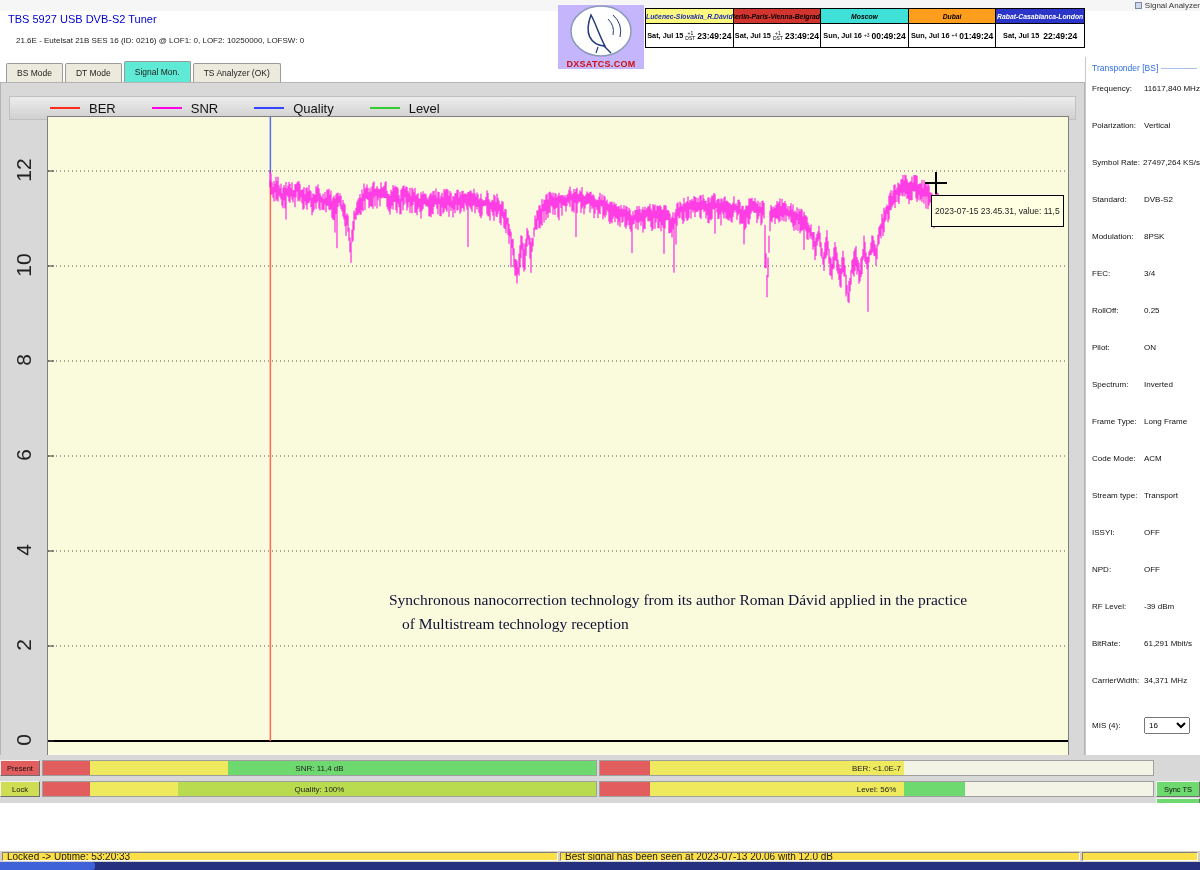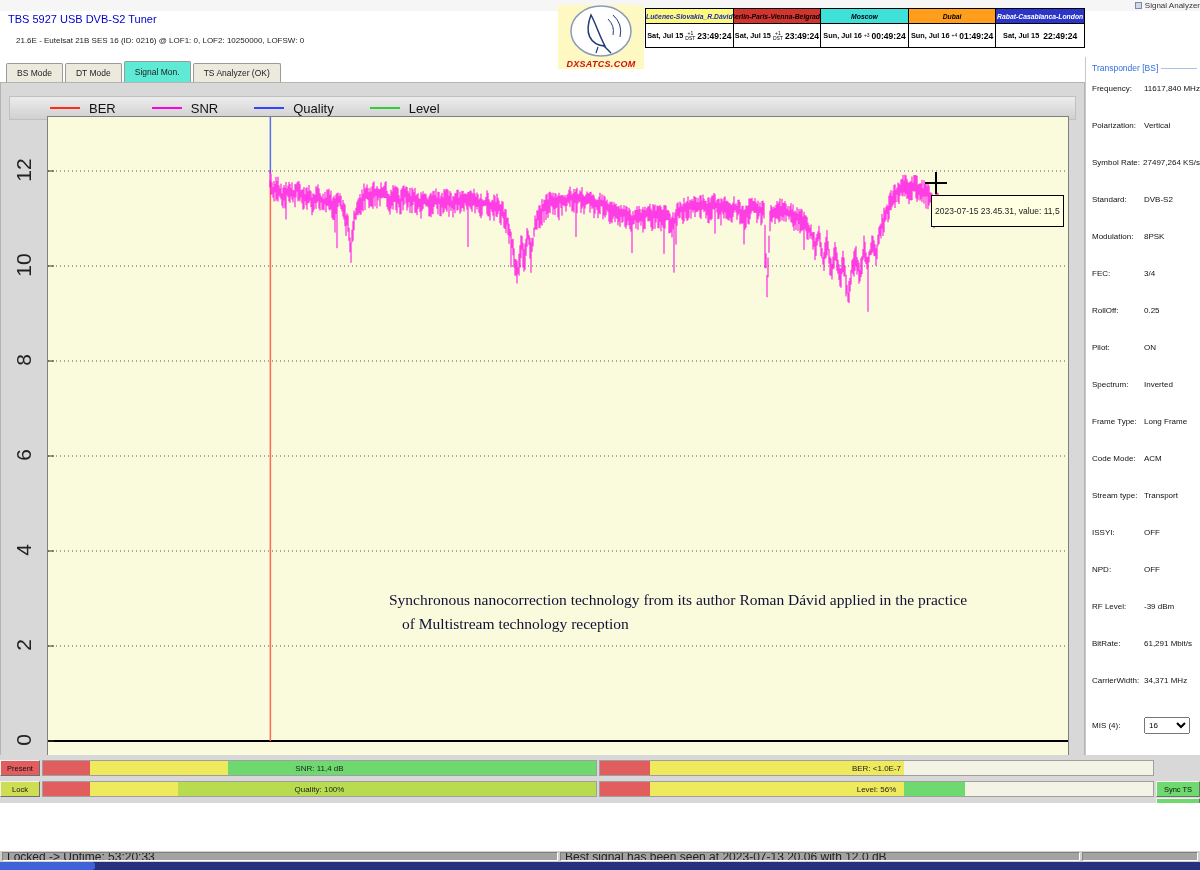--- a/index.html
+++ b/index.html
@@ -9,21 +9,21 @@
 
   
   #titlebar{position:absolute;left:0;top:0;width:1200px;height:11px;background:#f6f6f6;
     display:flex;align-items:center;gap:3px;padding-left:3px;font-size:8px;color:#333;justify-content:flex-end;}
   .titlebar-icon{width:7px;height:7px;border:1px solid #7a8aa8;background:#cfd8ea;}
 
   
   #header{position:absolute;left:0;top:11px;width:1200px;height:46px;background:#fff;}
   .tuner-title{position:absolute;left:8px;top:2px;font-size:11px;color:#0000cc;}
   .tuner-subtitle{position:absolute;left:16px;top:25px;font-size:8px;color:#222;}
-  #logo{position:absolute;left:558px;top:-6px;width:86px;height:64px;background:#fef9c3;z-index:6;text-align:center;font-style:italic;}
+  #logo{position:absolute;left:558px;top:-6px;width:86px;height:64px;background:#c4b5fd;z-index:6;text-align:center;}
   #logo-text{position:absolute;left:0;right:0;bottom:0;font-size:9px;font-weight:bold;color:#cc1111;letter-spacing:.3px;}
   #clocks{position:absolute;left:645px;top:-3px;width:440px;height:40px;display:flex;border:1px solid #000;background:#f9a8d4;}
   .clock{width:88px;display:flex;flex-direction:column;border-right:1px solid #000;overflow:hidden;}
   .clock:last-child{border-right:none;}
   .clock-city{height:15px;font-size:6.8px;font-weight:bold;font-style:italic;display:flex;align-items:center;
     justify-content:center;white-space:nowrap;overflow:hidden;border-bottom:1px solid #000;}
   .clock-time-row{flex:1;background:#fff;display:flex;align-items:center;justify-content:center;gap:2px;white-space:nowrap;}
   .clock-date{font-size:7.3px;font-weight:bold;color:#000;}
   .clock-tz{display:flex;flex-direction:column;align-items:center;font-size:5px;line-height:5px;color:#000;}
   .clock-time{font-size:8.5px;font-weight:bold;color:#000;}
@@ -77,22 +77,22 @@
   .meter-bar{flex:1;position:relative;border:1px solid #9f9f9f;background:#f3f3e6;display:flex;overflow:hidden;}
   .meter-seg{height:100%;flex:none;}
   .meter-text{position:absolute;left:0;right:0;top:0;bottom:0;display:flex;align-items:center;
     justify-content:center;font-size:8px;color:#222;}
   .meter-side{width:44px;height:16px;font-size:7.5px;display:flex;align-items:center;justify-content:center;
     border:1px solid;border-color:#f2f2f2 #6f6f6f #6f6f6f #f2f2f2;color:#111;flex:none;}
 
   
   #statusbar{position:absolute;left:0;top:851px;width:1200px;height:11px;background:#d4d0c8;
     display:flex;gap:2px;padding:1px 2px;}
-  .status-cell{border:1px solid;border-color:#808080 #ffffff #ffffff #808080;font-size:12px;display:flex;
-    align-items:center;padding-left:4px;color:#222;background:#a3a3a3;white-space:nowrap;overflow:hidden;}
+  .status-cell{border:1px solid;border-color:#808080 #ffffff #ffffff #808080;font-size:10px;display:flex;
+    align-items:center;padding-left:4px;color:#222;background:#fde047;white-space:nowrap;overflow:hidden;}
   #status-left{width:556px;}
   #status-center{width:520px;}
   #status-right{flex:1;}
 
   
   #taskbar{position:absolute;left:0;top:862px;width:1200px;height:8px;background:#25317f;}
   #taskbar-start{position:absolute;left:0;top:0;width:95px;height:8px;background:#3f62d9;border-radius:0 3px 3px 0;}
 </style>
 </head>
 <body>

